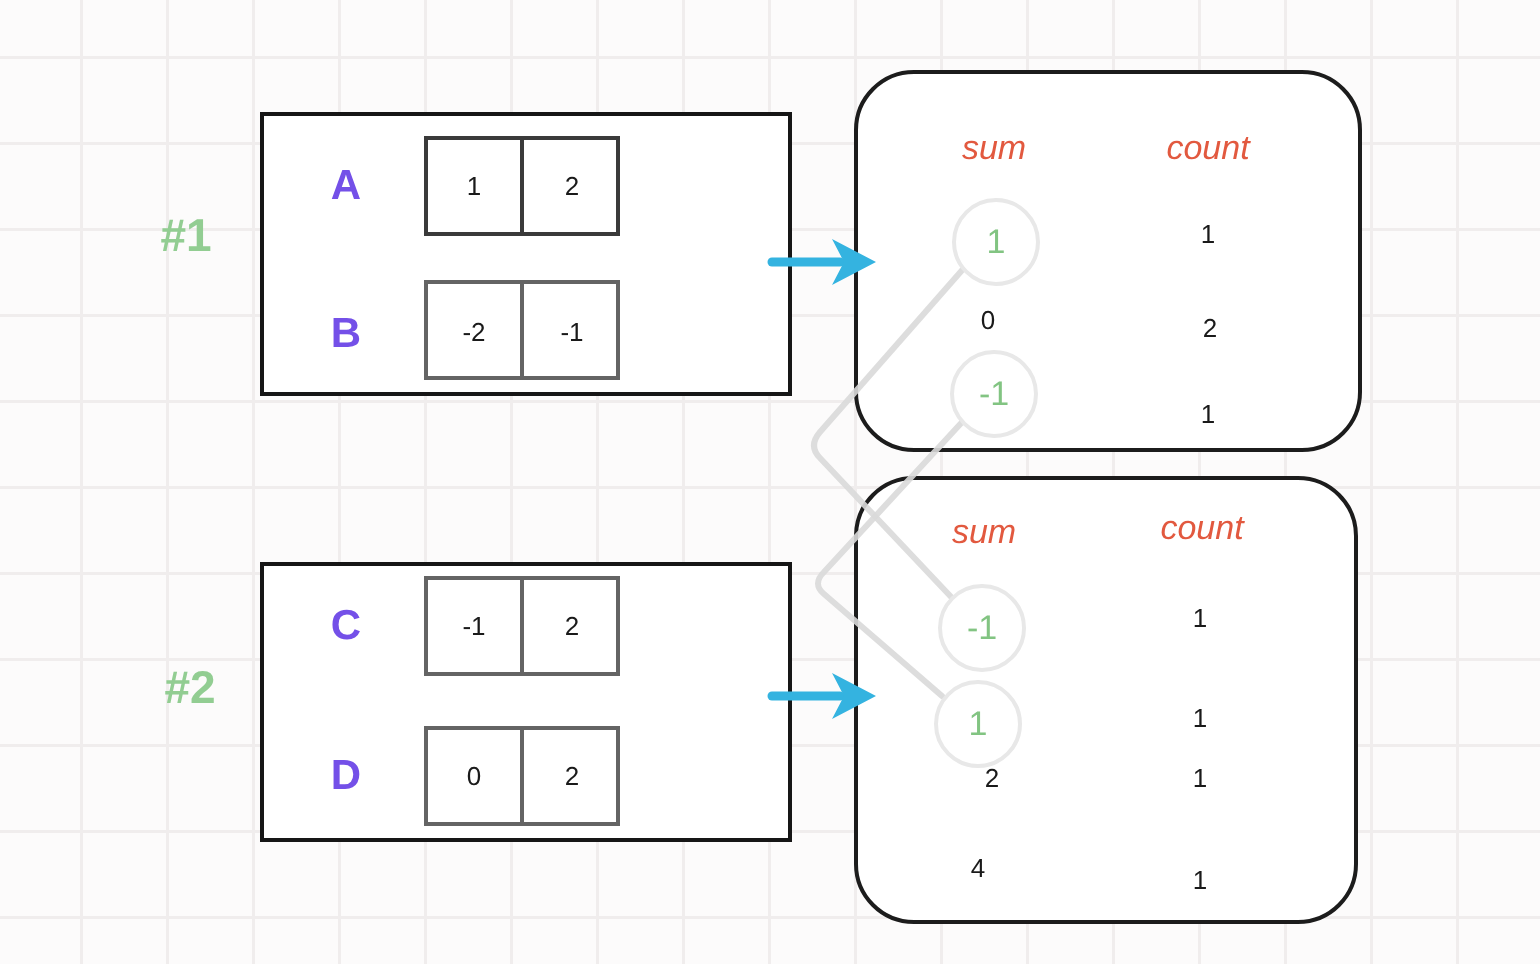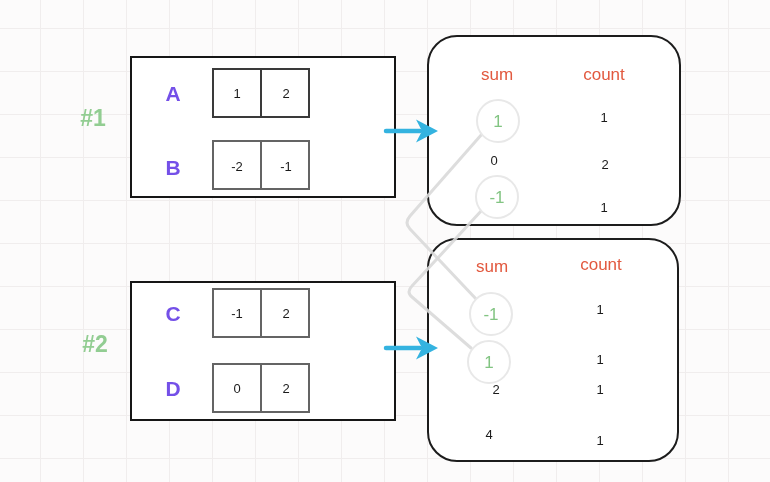--- a/index.html
+++ b/index.html
@@ -15,21 +15,21 @@
   }
   .abs{position:absolute;box-sizing:border-box;}
   .t{position:absolute;transform:translate(-50%,-50%);white-space:nowrap;line-height:1;}
   .group-box{background:#ffffff;border:2px solid #161616;}
   .rtable{background:#ffffff;border:2px solid #1c1c1c;border-radius:30px;}
   .cell{position:absolute;width:50px;height:50px;background:#ffffff;box-sizing:border-box;}
   .cell-dark{border:2px solid #3a3a3a;}
   .cell-gray{border:2px solid #646464;}
   .lbl-array{font-size:21px;font-weight:600;color:#7450e8;}
   .lbl-group{font-size:23px;font-weight:600;color:#92cd92;}
-  .hdr{font-size:17px;font-weight:500;color:#e2593f;}
+  .hdr{font-size:17px;font-weight:500;color:#e2593f;font-style:italic;}
   .num{font-size:13px;color:#1a1a1a;}
   .num-green{font-size:17px;font-weight:500;color:#82c482;}
   svg.overlay{position:absolute;left:0;top:0;}
   .textlayer{position:absolute;left:0;top:0;width:770px;height:482px;}
 </style>
 </head>
 <body>
 
 <div class="canvas">
 

